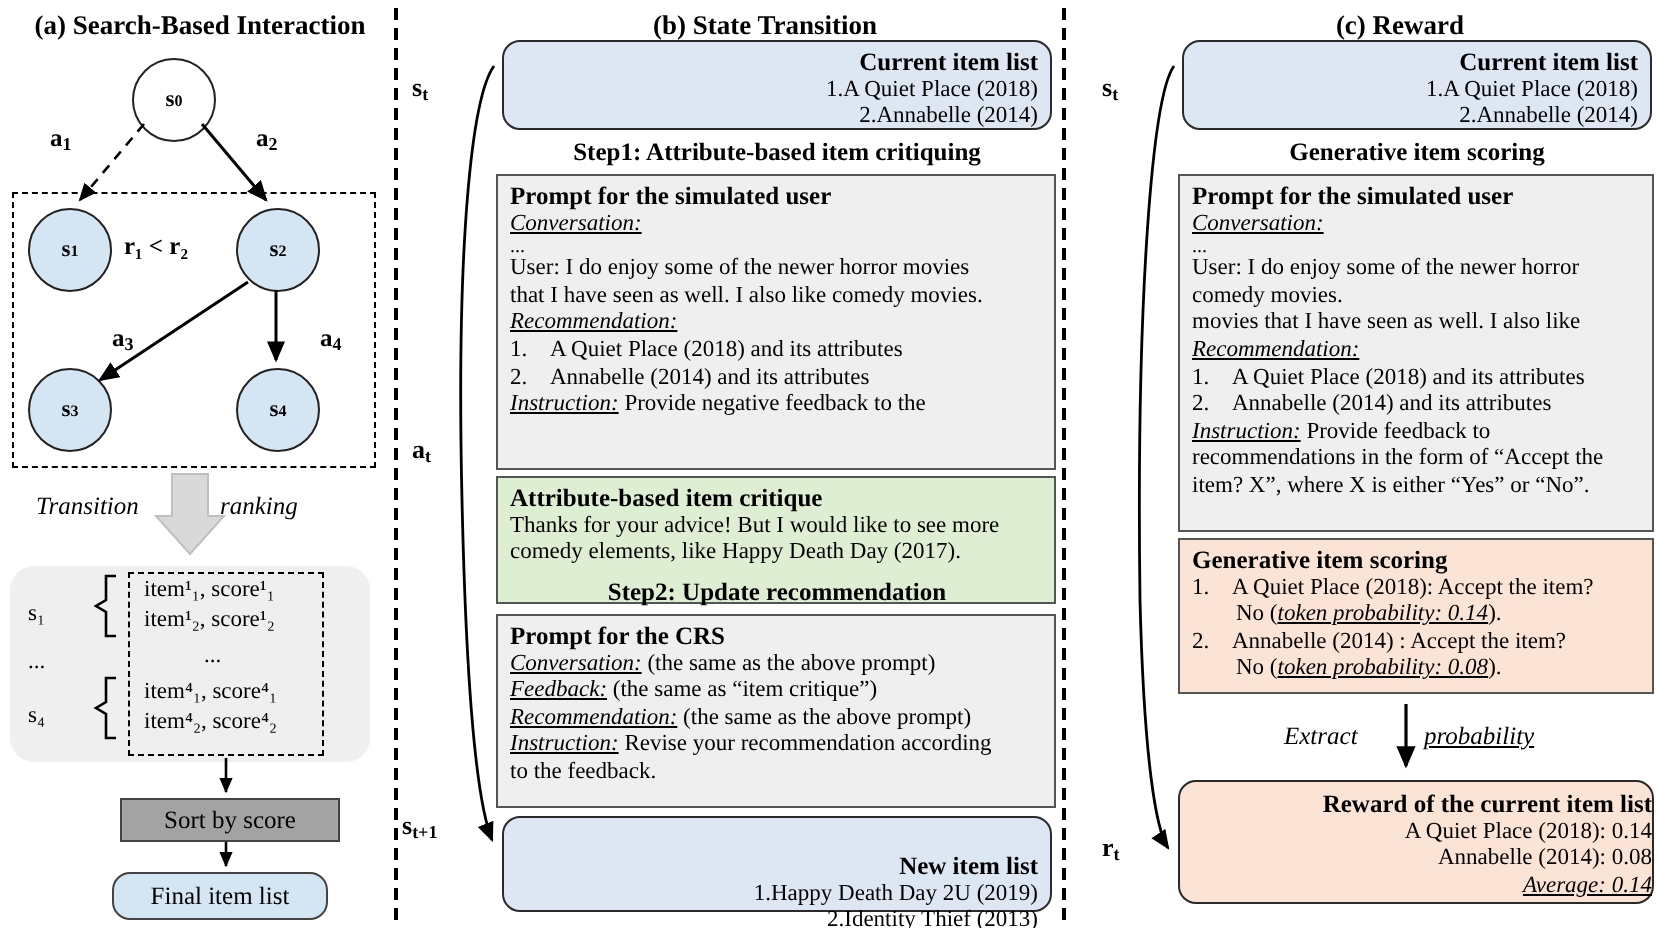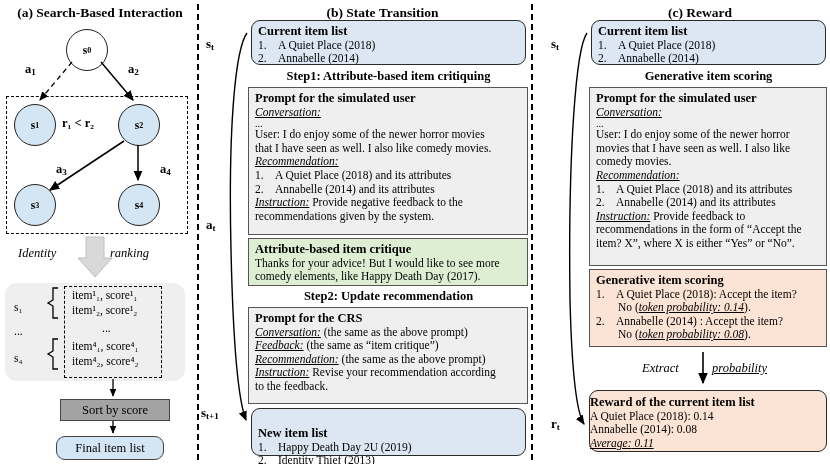--- a/index.html
+++ b/index.html
@@ -7,21 +7,21 @@
        font-family:"Liberation Serif",serif;color:#000;}
   #root{position:relative;width:830px;height:464px;}
 
   .panel-title{position:absolute;font-weight:bold;font-size:13.5px;text-align:center;}
 
   .divider{position:absolute;top:4px;height:456px;width:0;
            border-left:2px dashed #000;}
 
   
   .box{position:absolute;box-sizing:border-box;font-size:11.5px;line-height:1.18;}
-  .box-round{border:1.3px solid #2a2a2a;border-radius:9px;}
+  .box-round{border:1.3px solid #2a2a2a;border-radius:9px;text-align:right;}
   .box-sq{border:1.3px solid #555;}
   .blue{background:#dce7f3;}
   .green{background:#ddeed3;}
   .grey{background:#efefef;}
   .peach{background:#fbe3d5;}
   .box .hd{font-weight:bold;font-size:12.5px;}
   .box .ln{white-space:nowrap;}
   .u{text-decoration:underline;}
   .it{font-style:italic;}
   .num{display:inline-block;width:20px;}
@@ -96,21 +96,21 @@
   </div>
   <div class="mlbl" style="left:56px;top:162px;font-size:12.5px;">
     <span>a</span><span class="sub">3</span>
   </div>
   <div class="mlbl" style="left:160px;top:162px;font-size:12.5px;">
     <span>a</span><span class="sub">4</span>
   </div>
 
   <div class="mlbl" style="left:62px;top:116px;font-size:12.5px;">r₁ &lt; r₂</div>
 
-  <div class="itlbl" style="left:18px;top:246px;">Identity</div>
+  <div class="itlbl" style="left:18px;top:246px;">Transition</div>
   <div class="itlbl" style="left:110px;top:246px;">ranking</div>
 
   <div class="greyblob" style="left:5px;top:283px;width:180px;height:98px;"></div>
   <div class="dashbox" style="left:64px;top:286px;width:98px;height:92px;"></div>
 
   <div class="mathtxt" style="left:14px;top:301px;font-size:11.5px;">s₁</div>
   <div class="mathtxt" style="left:14px;top:325px;font-size:11.5px;">...</div>
   <div class="mathtxt" style="left:14px;top:352px;font-size:11.5px;">s₄</div>
 
   <div class="mathtxt" style="left:72px;top:289px;font-size:11.5px;">item¹₁, score¹₁</div>
@@ -143,24 +143,23 @@
   <div class="box box-sq grey" style="left:248px;top:87px;width:280px;height:148px;padding:3px 6px;">
     <div class="hd">Prompt for the simulated user</div>
     <div class="it u">Conversation:</div>
     <div style="font-size:10px;line-height:0.9;">...</div>
     <div class="ln">User: I do enjoy some of the newer horror movies</div>
     <div class="ln">that I have seen as well. I also like comedy movies.</div>
     <div class="it u">Recommendation:</div>
     <div class="ln"><span class="num">1.</span><span>A Quiet Place (2018) and its attributes</span></div>
     <div class="ln"><span class="num">2.</span><span>Annabelle (2014) and its attributes</span></div>
     <div class="ln"><span class="it u">Instruction:</span><span> Provide negative feedback to the</span></div>
-    <div class="ln">recommendations given by the system.</div>
-  </div>
-
-  <div class="box box-sq green" style="left:248px;top:238px;width:280px;height:48px;padding:3px 6px;">
+  </div>
+
+  <div class="box box-sq green" style="left:248px;top:238px;width:280px;height:64px;padding:3px 6px;">
     <div class="hd">Attribute-based item critique</div>
     <div class="ln">Thanks for your advice! But I would like to see more</div>
     <div class="ln">comedy elements, like Happy Death Day (2017).</div>
   </div>
 
   <div class="steplbl" style="left:251px;top:289px;width:275px;">Step2: Update recommendation</div>
 
   <div class="box box-sq grey" style="left:248px;top:307px;width:280px;height:97px;padding:3px 6px;">
     <div class="hd">Prompt for the CRS</div>
     <div class="ln"><span class="it u">Conversation:</span><span> (the same as the above prompt)</span></div>
@@ -189,22 +188,22 @@
     <div class="ln"><span class="num">2.</span><span>Annabelle (2014)</span></div>
   </div>
 
   <div class="steplbl" style="left:591px;top:69px;width:235px;">Generative item scoring</div>
 
   <div class="box box-sq grey" style="left:589px;top:87px;width:238px;height:179px;padding:3px 6px;">
     <div class="hd">Prompt for the simulated user</div>
     <div class="it u">Conversation:</div>
     <div style="font-size:10px;line-height:0.9;">...</div>
     <div class="ln">User: I do enjoy some of the newer horror</div>
+    <div class="ln">comedy movies.</div>
     <div class="ln">movies that I have seen as well. I also like</div>
-    <div class="ln">comedy movies.</div>
     <div class="it u">Recommendation:</div>
     <div class="ln"><span class="num">1.</span><span>A Quiet Place (2018) and its attributes</span></div>
     <div class="ln"><span class="num">2.</span><span>Annabelle (2014) and its attributes</span></div>
     <div class="ln"><span class="it u">Instruction:</span><span> Provide feedback to</span></div>
     <div class="ln">recommendations in the form of “Accept the</div>
     <div class="ln">item? X”, where X is either “Yes” or “No”.</div>
   </div>
 
   <div class="box box-sq peach" style="left:589px;top:269px;width:238px;height:78px;padding:3px 6px;">
     <div class="hd">Generative item scoring</div>
@@ -214,21 +213,21 @@
     <div class="ln ind"><span>No (</span><span class="it u">token probability: 0.08</span><span>).</span></div>
   </div>
 
   <div class="itlbl" style="left:642px;top:361px;">Extract</div>
   <div class="itlbl" style="left:712px;top:361px;text-decoration:underline;">probability</div>
 
   <div class="box box-round peach" style="left:589px;top:390px;width:238px;height:62px;padding:4px 0;">
     <div class="hd">Reward of the current item list</div>
     <div class="ln">A Quiet Place (2018): 0.14</div>
     <div class="ln">Annabelle (2014): 0.08</div>
-    <div class="ln"><span class="it u">Average:</span><span class="it u"> 0.11</span></div>
+    <div class="ln"><span class="it u">Average:</span><span class="it u"> 0.14</span></div>
   </div>
 
   <svg class="ov" viewBox="0 0 830 464">
     <defs>
       <marker id="ah" markerWidth="8" markerHeight="8" refX="6.2" refY="3" orient="auto">
         <path d="M0,0 L7,3 L0,6 z" fill="#000"></path>
       </marker>
       <marker id="ahs" markerWidth="7" markerHeight="7" refX="5.5" refY="2.6" orient="auto">
         <path d="M0,0 L6,2.6 L0,5.2 z" fill="#000"></path>
       </marker>

